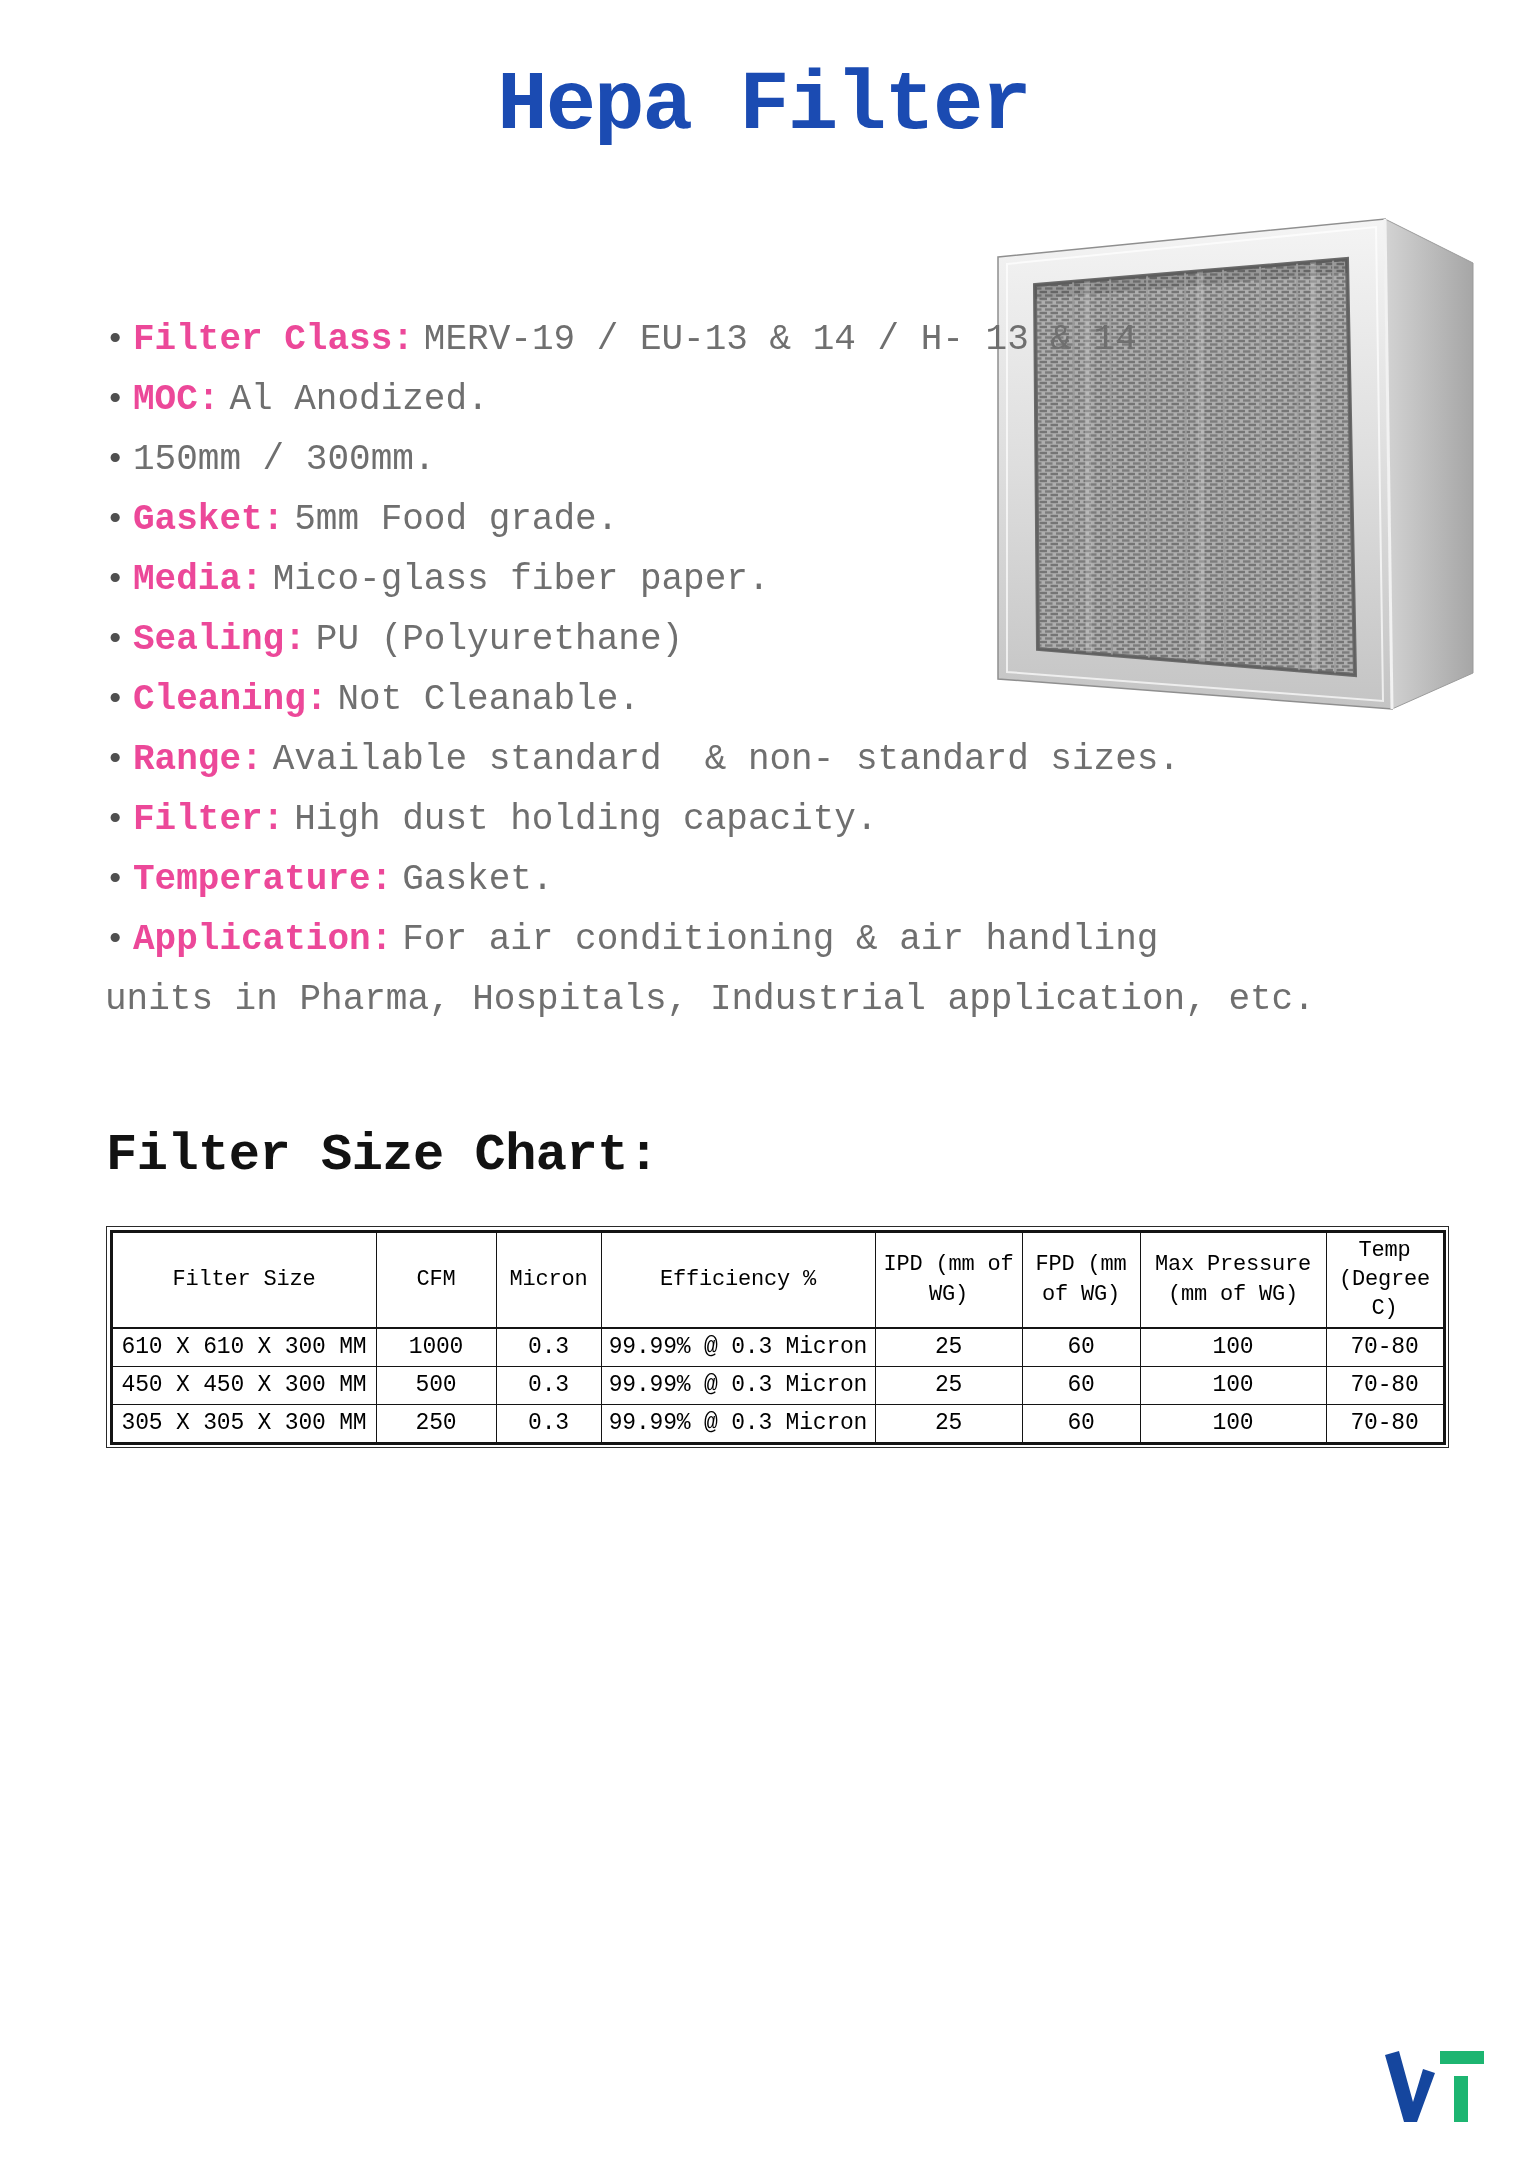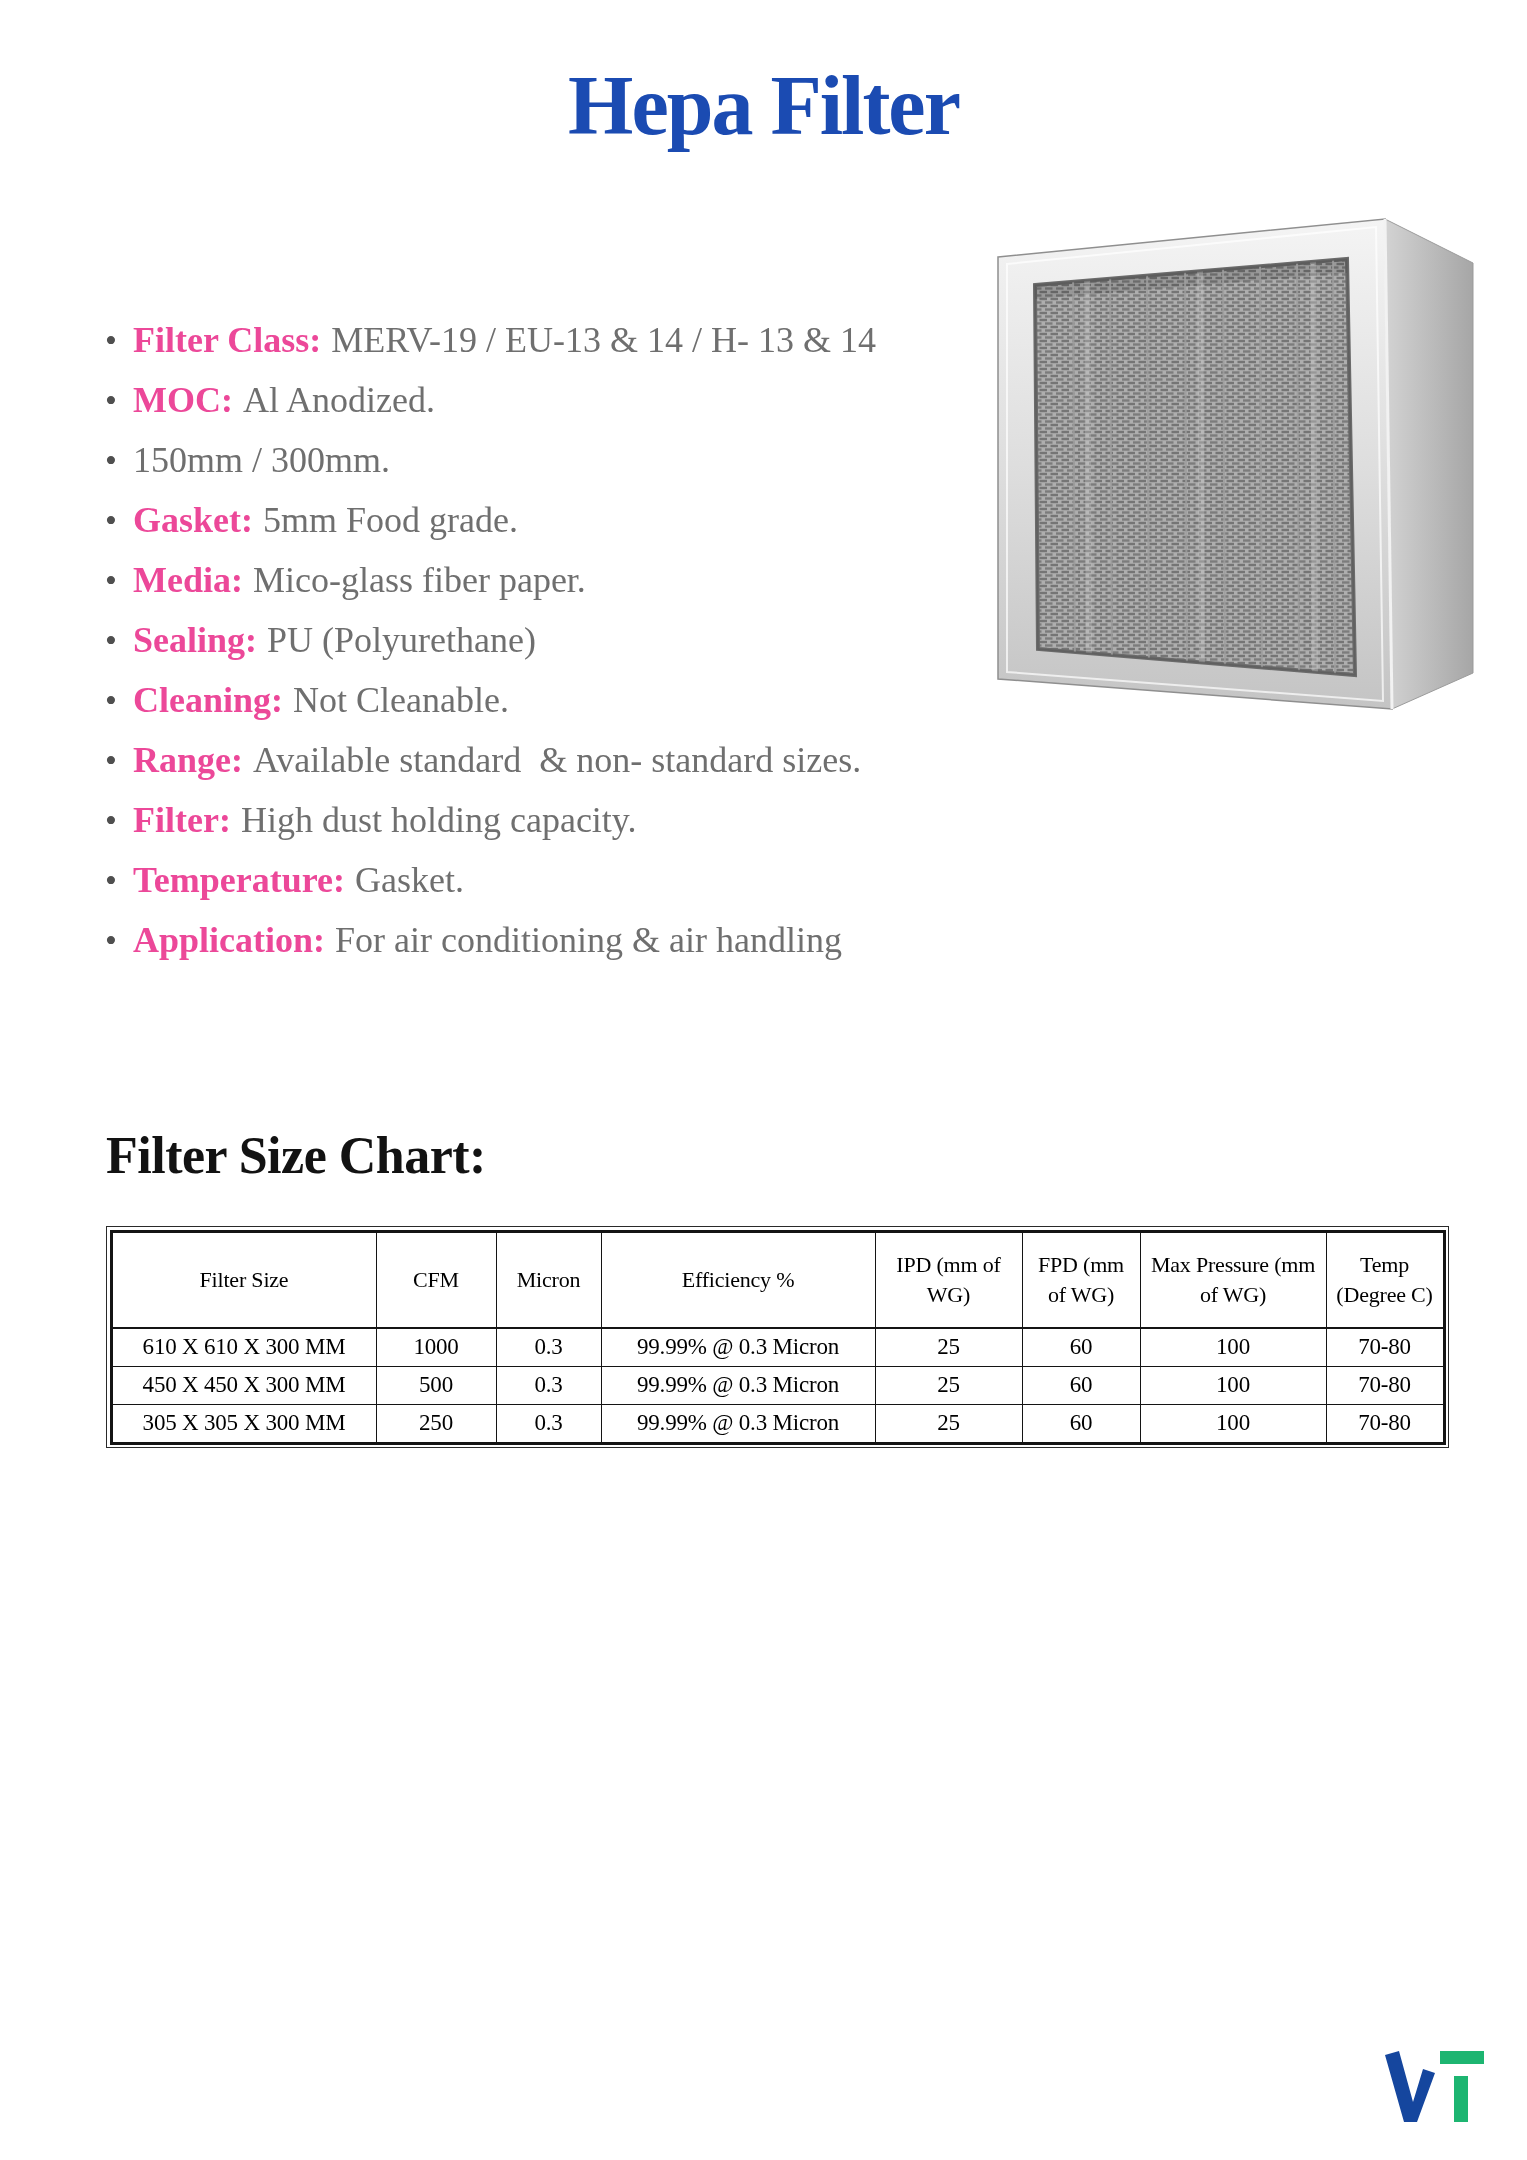--- a/index.html
+++ b/index.html
@@ -1,21 +1,21 @@
 <!DOCTYPE html>
 <html><head>
 <meta charset="utf-8">
 <style>
   html, body { margin: 0; padding: 0; background: #ffffff; }
   .page {
     position: relative;
     width: 1527px;
     height: 2160px;
     background: #ffffff;
-    font-family: Liberation Serif, serif;
+    font-family: Liberation Mono, monospace;
     overflow: hidden;
   }
 
   
   .doc-title {
     position: absolute;
     left: 0; top: 60px;
     width: 100%;
     text-align: center;
     font-size: 84px;
@@ -233,20 +233,21 @@
     <div class="bullet-line">
       <span class="bullet-dot">•</span>
         <span class="item-label">Temperature:</span>
         <span class="item-value">Gasket.</span>
     </div>
     <div class="bullet-line">
       <span class="bullet-dot">•</span>
         <span class="item-label">Application:</span>
         <span class="item-value">For air conditioning &amp; air handling</span>
     </div>
+    <div class="continuation-line">units in Pharma, Hospitals, Industrial application, etc.</div>
   </div>
 
   <div class="section-heading heading-chart">Filter Size Chart:</div>
 
   <div class="table-wrap">
     <table class="size-table">
       <colgroup>
         <col style="width:265px">
           <col style="width:120px">
           <col style="width:105px">

